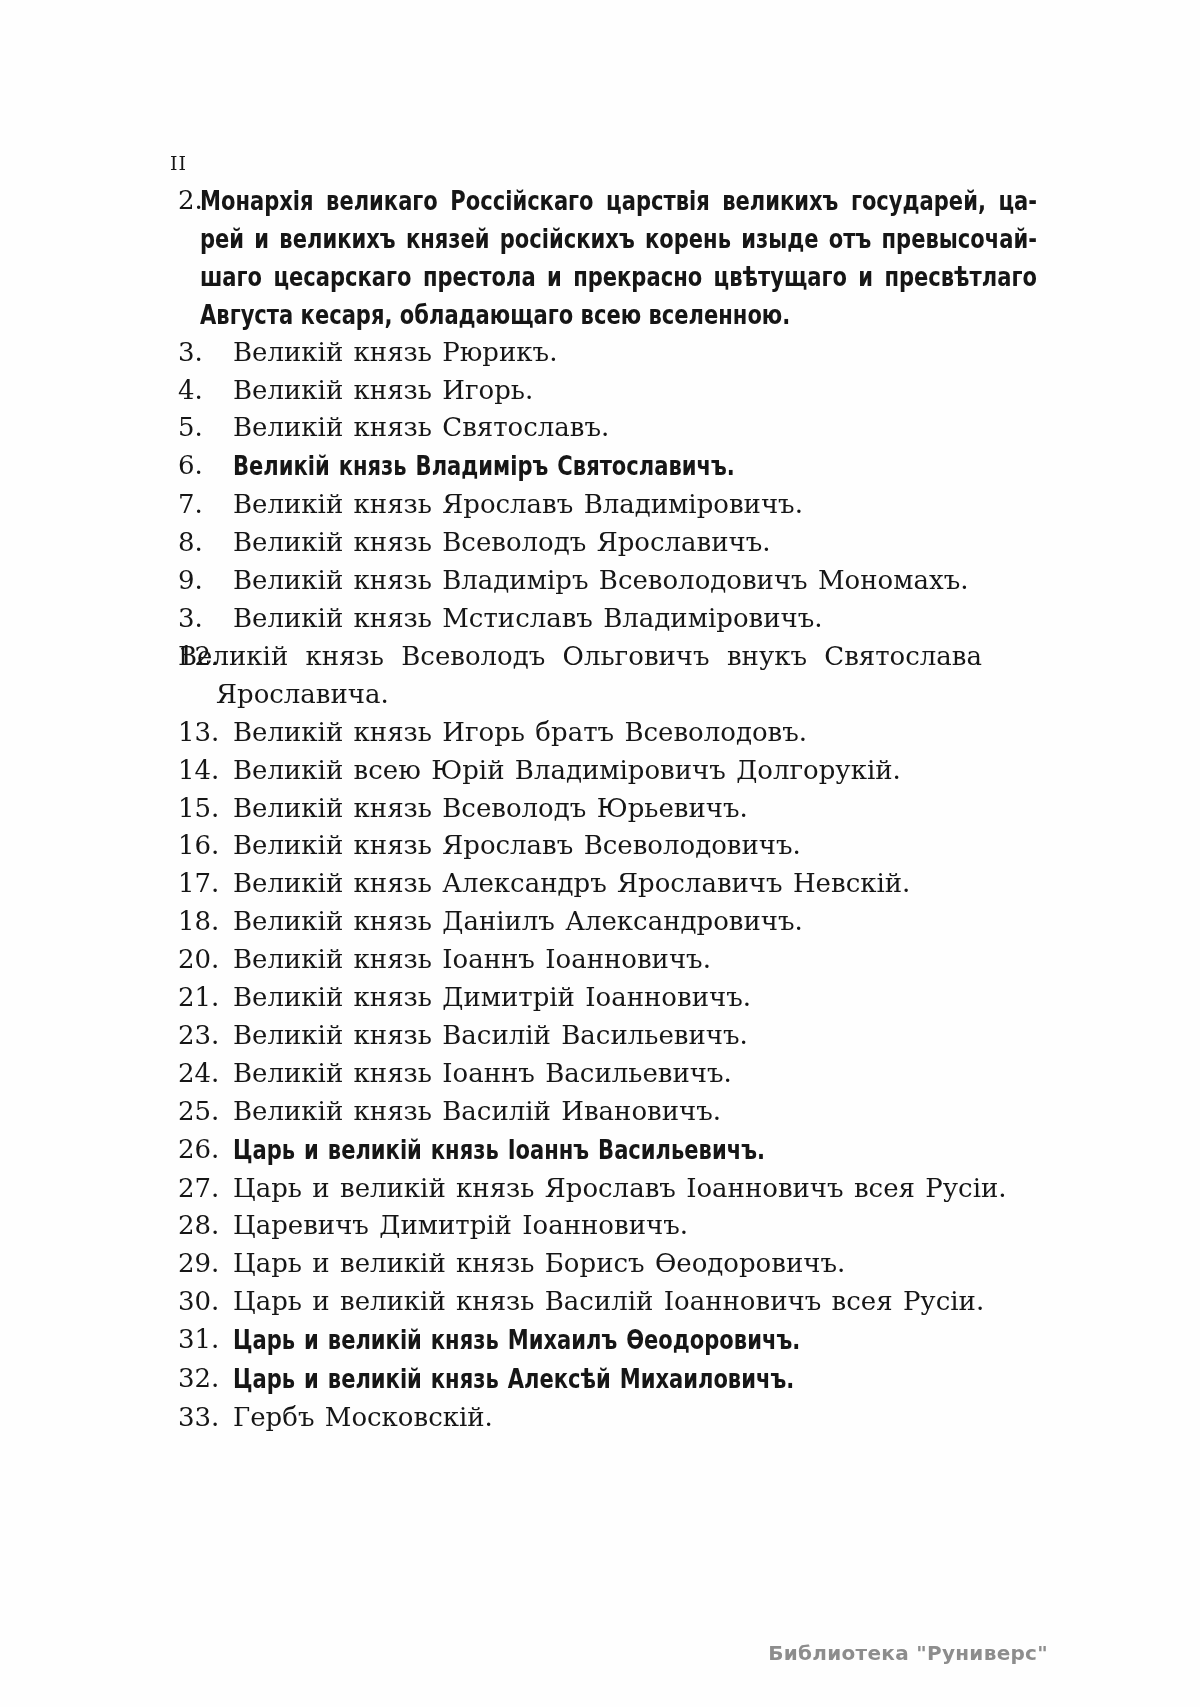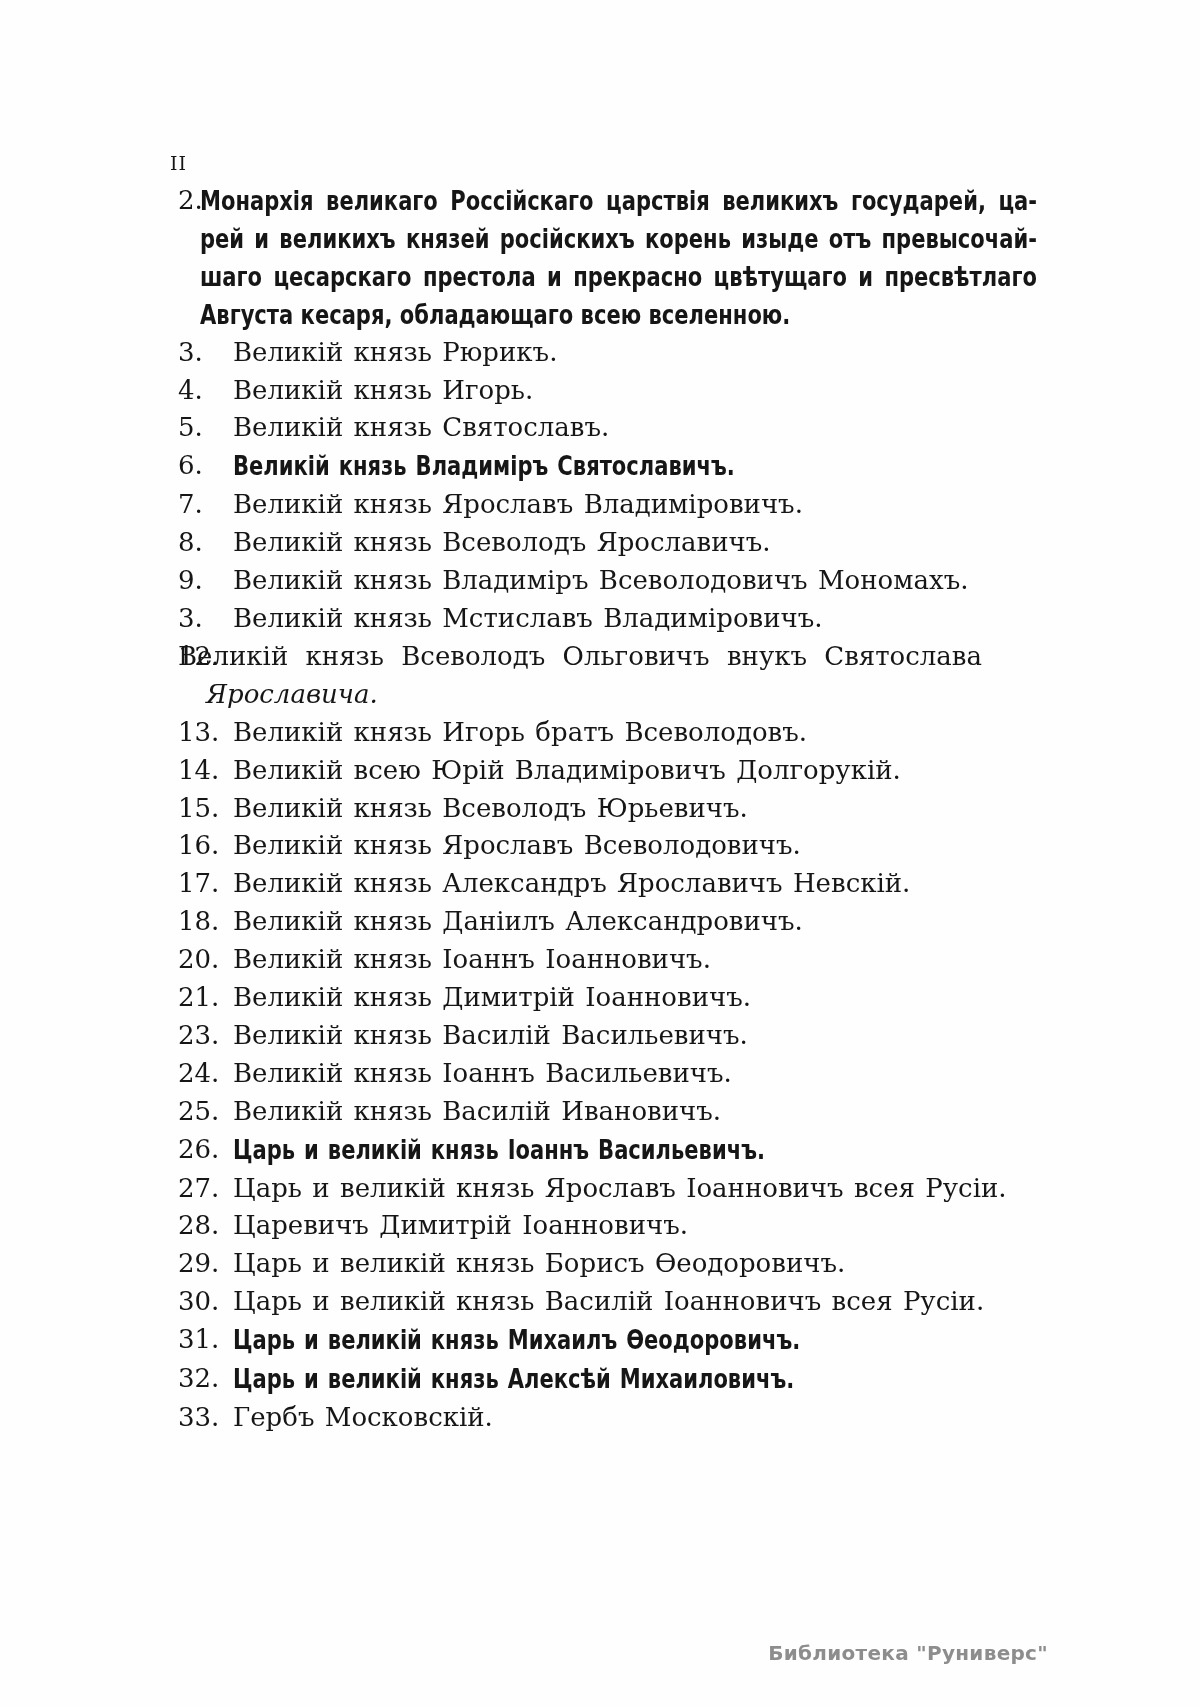--- a/index.html
+++ b/index.html
@@ -74,22 +74,21 @@
     font-weight: bold;
     font-size: 27px;
     white-space: nowrap;
   }
   .bold-line.jlast { white-space: normal; }
   
   .first-indent {
     width: 804px;
   }
   .cont-indent {
-    margin-left: 28px;
-    font-style: italic;
+    margin-left: 38px;
   }
   .jlast {
     text-align: justify;
     text-align-last: justify;
   }
   
   .watermark {
     position: absolute;
     top: 1641px;
     right: 152px;

